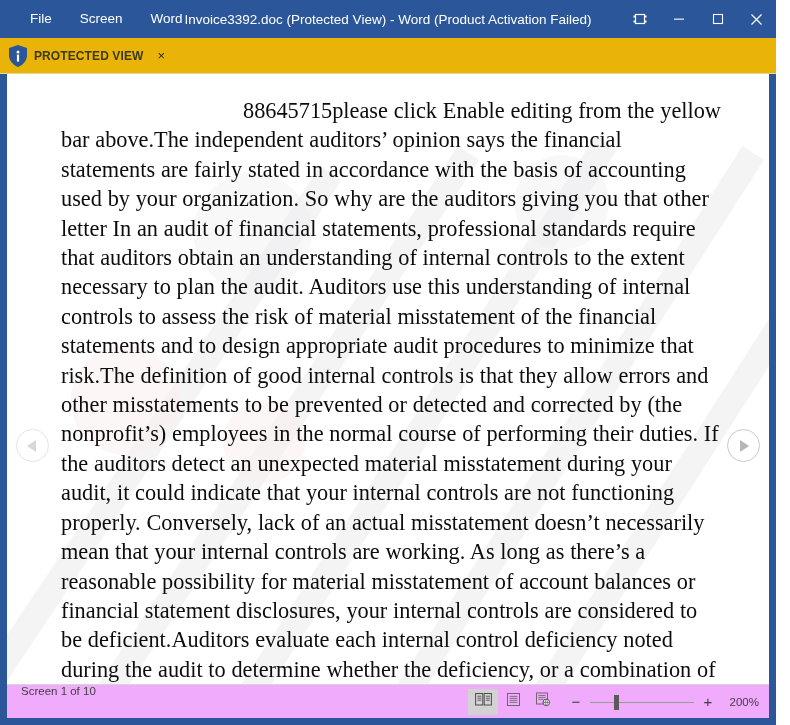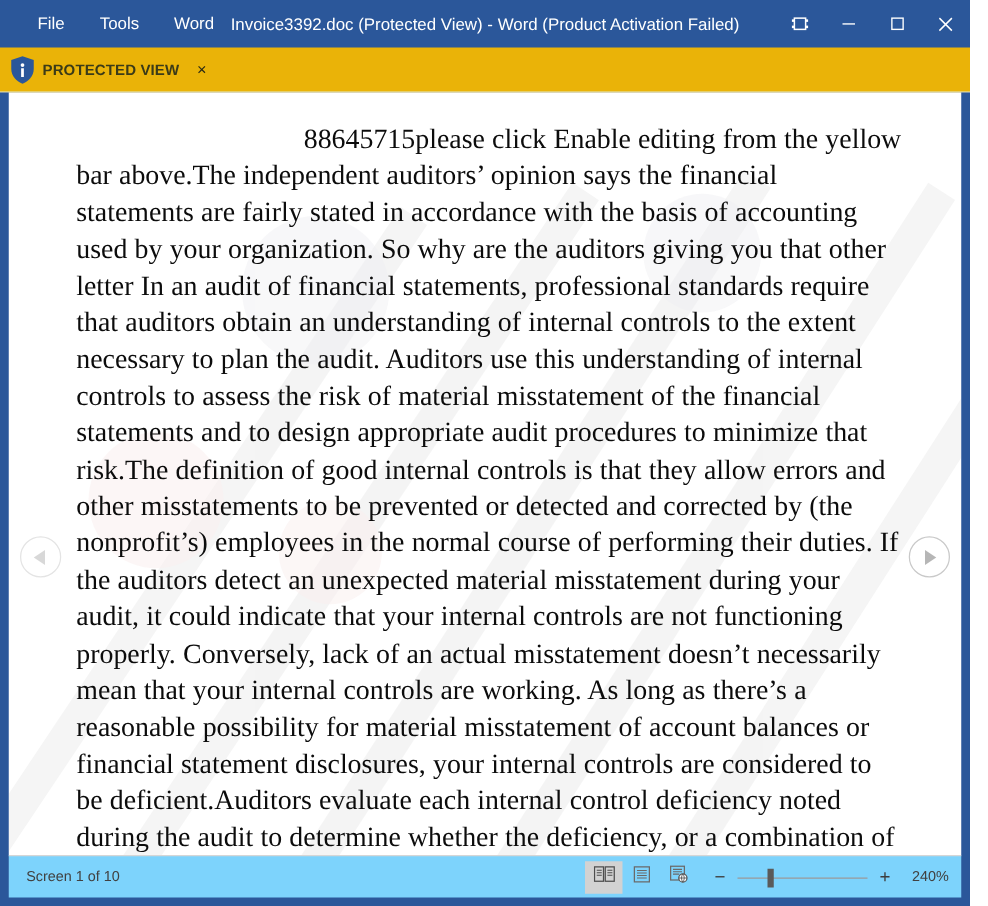--- a/index.html
+++ b/index.html
@@ -191,25 +191,24 @@
     border-top: 6px solid transparent;
     border-bottom: 6px solid transparent;
   }
   .nav-arrow.prev .tri { border-right: 9px solid #d8d8d8; margin-left: -2px; }
   .nav-arrow.next .tri { border-left: 9px solid #b6b6b6; margin-left: 2px; }
 
   
   .statusbar {
     flex: 0 0 34px;
     height: 34px;
-    background: #7dd3fc;
+    background: #f0abfc;
     border-top: 1px solid #d6d6d6;
     margin: 0 7px 7px 7px;
     display: flex;
-    align-items: center;
     padding: 0 10px 0 14px;
     box-sizing: border-box;
     position: relative;
   }
   .status-left {
     font-size: 11.5px;
     color: #414141;
     white-space: nowrap;
   }
   .status-right {
@@ -274,21 +273,21 @@
   }
 </style>
 </head>
 <body>
 
 <div class="window">
 
   <div class="titlebar">
     <div class="menu-group">
       <div class="menu-item">File</div>
-      <div class="menu-item">Tools</div>
+      <div class="menu-item">Screen</div>
       <div class="menu-item">Word</div>
     </div>
 
     <div class="title-text">Invoice3392.doc (Protected View) - Word (Product Activation Failed)</div>
 
     <div class="win-controls">
       <div class="win-btn">
         <span>
           <svg width="14" height="14" viewBox="0 0 14 14">
             <rect x="2.5" y="2.5" width="9" height="9" fill="none" stroke="#ffffff" stroke-width="1.2"></rect>
@@ -397,18 +396,18 @@
         </span>
       </div>
 
       <div class="zoom-ctl">
         <span class="zoom-minus">−</span>
         <div class="zoom-track">
           <div class="line"></div>
           <div class="thumb"></div>
         </div>
         <span class="zoom-plus">+</span>
-        <span class="zoom-value">240%</span>
+        <span class="zoom-value">200%</span>
       </div>
     </div>
   </div>
 
 </div>
 
 </body></html>

